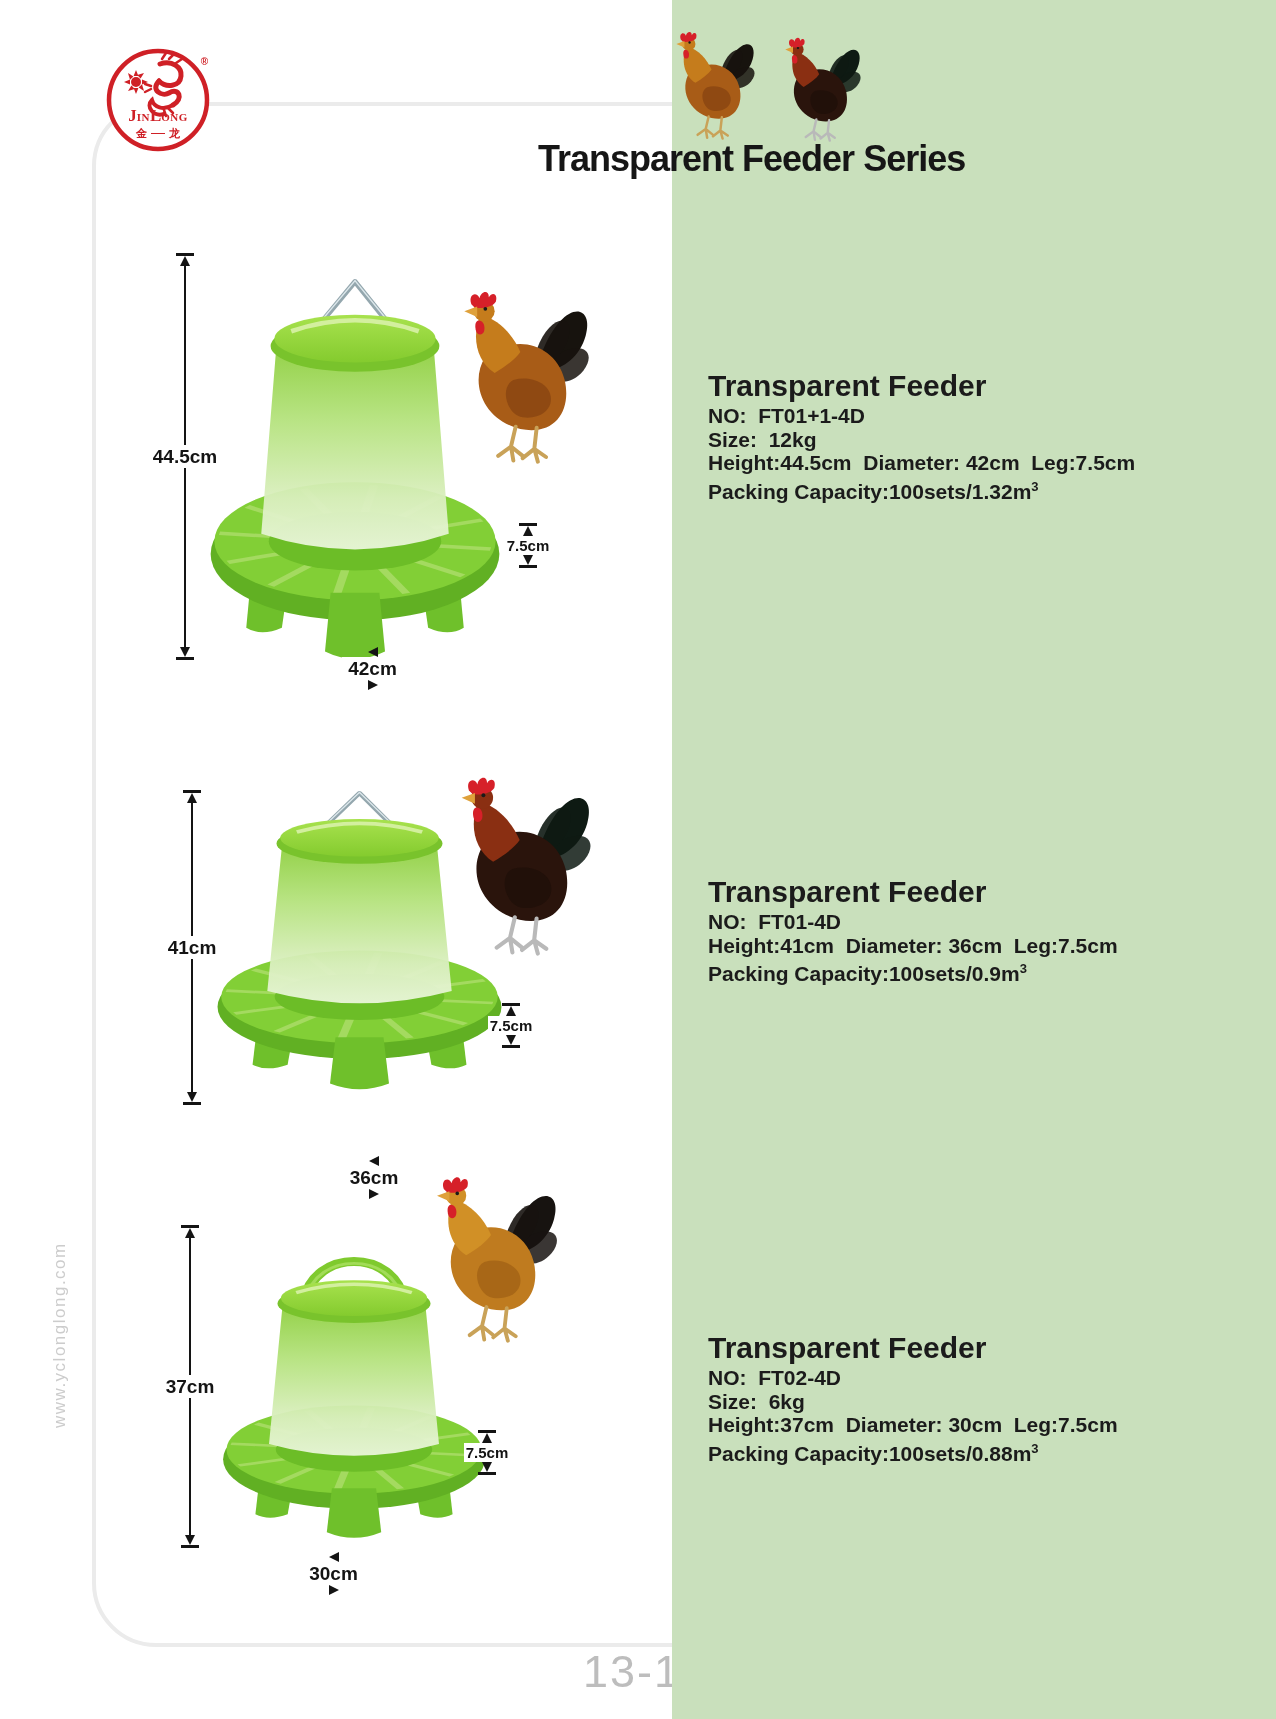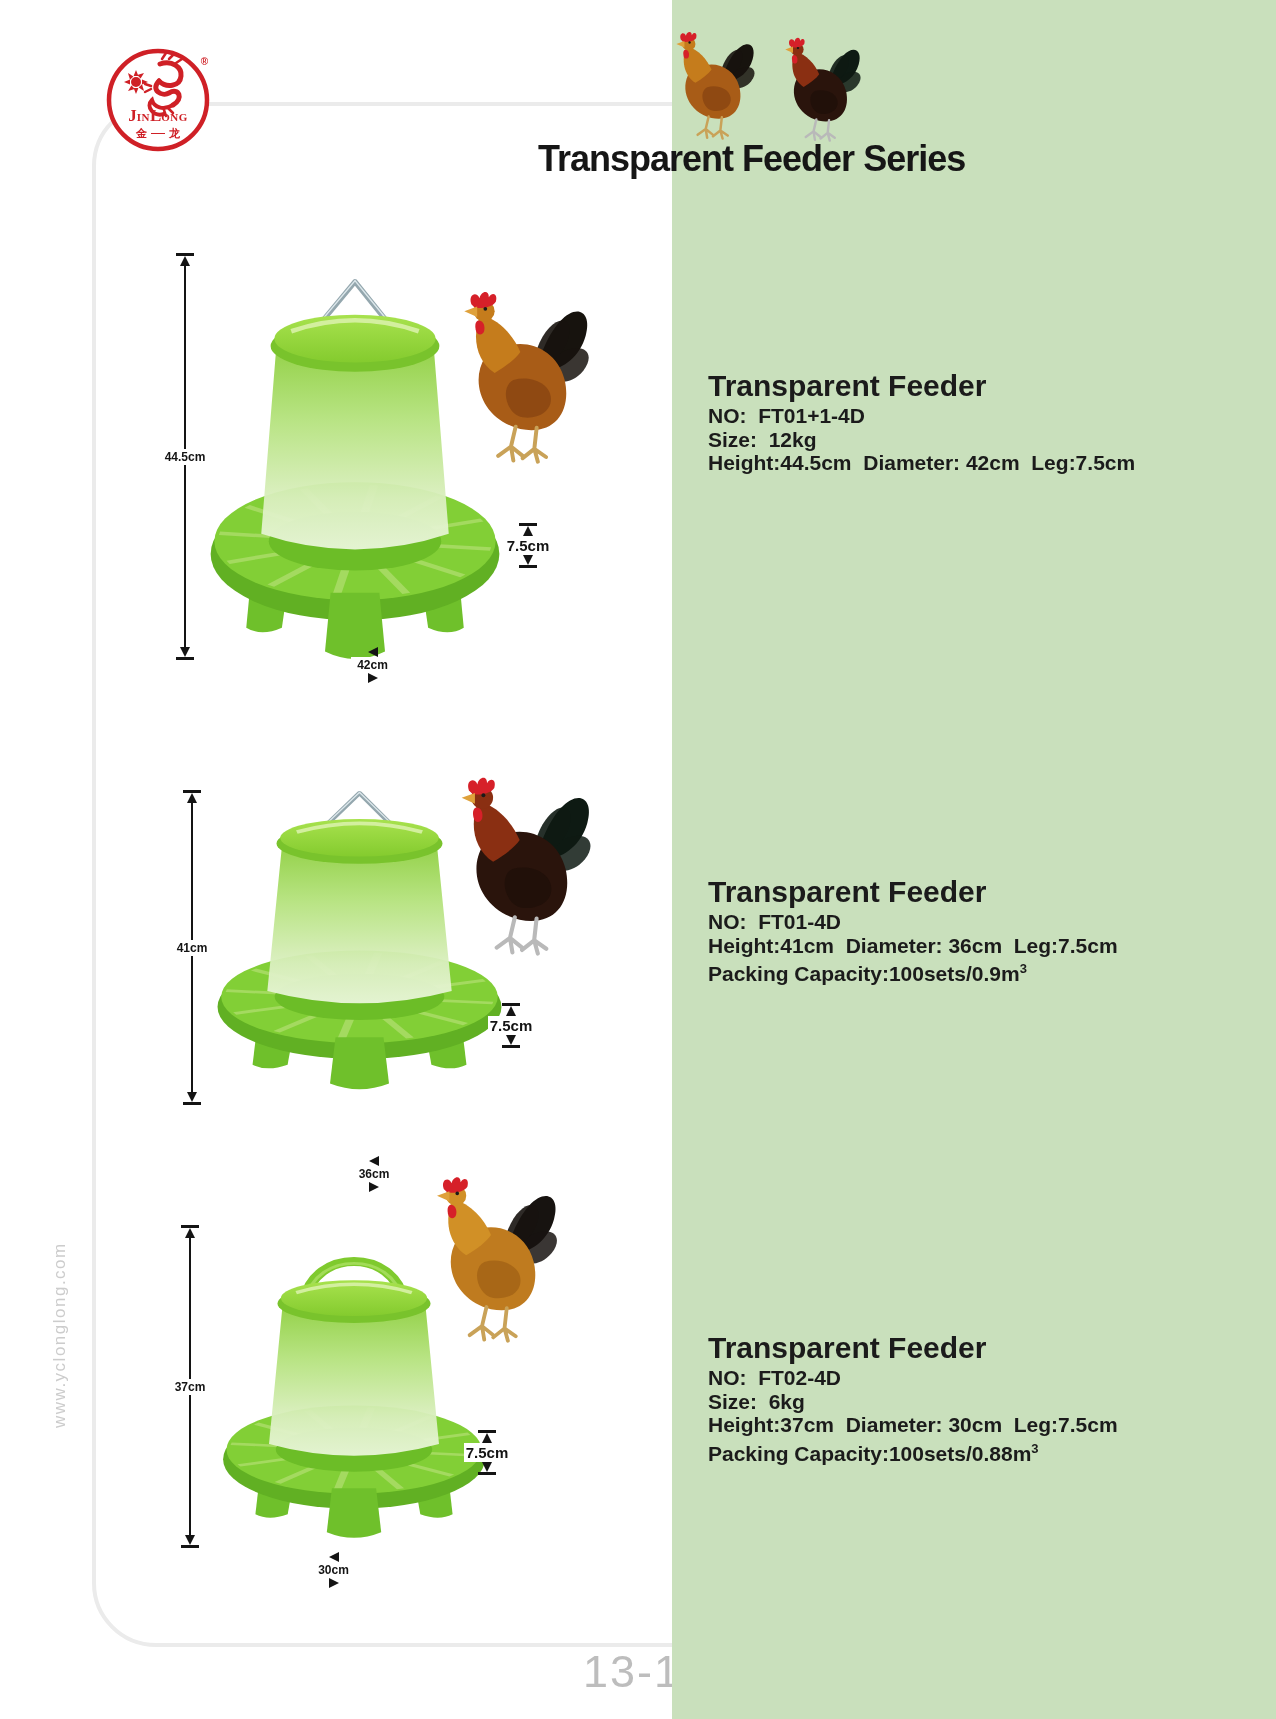--- a/index.html
+++ b/index.html
@@ -39,21 +39,21 @@
   .pblock sup{font-size:13px;}
 
   
   .vdim{position:absolute;width:64px;display:flex;flex-direction:column;align-items:center;}
   .vdim .vline{width:2px;flex:1;background:#141414;}
   .tick-h{width:18px;height:3px;background:#141414;}
   .arr-up{width:0;height:0;border-left:5px solid transparent;border-right:5px solid transparent;
           border-bottom:10px solid #141414;}
   .arr-down{width:0;height:0;border-left:5px solid transparent;border-right:5px solid transparent;
             border-top:10px solid #141414;}
-  .dlabel{font-size:12px;font-weight:700;color:#141414;background:#fff;
+  .dlabel{font-size:19px;font-weight:700;color:#141414;background:#fff;
           padding:2px 2px;line-height:1;white-space:nowrap;}
   .vdim.small .dlabel{font-size:15px;}
 
   .hdim{position:absolute;height:26px;display:flex;flex-direction:column;align-items:center;}
   .hdim .hline{height:2px;flex:1;background:#141414;}
   .tick-v{width:3px;height:18px;background:#141414;}
   .arr-left{width:0;height:0;border-top:5px solid transparent;border-bottom:5px solid transparent;
             border-right:10px solid #141414;}
   .arr-right{width:0;height:0;border-top:5px solid transparent;border-bottom:5px solid transparent;
              border-left:10px solid #141414;}
@@ -250,20 +250,21 @@
       <div class="hline"></div>
         <div class="arr-right"></div>
         <div class="tick-v"></div>
     </div>
 
     <div class="pblock" style="top:372px;">
       <div class="phead">Transparent Feeder</div>
       <div class="pline">NO:  FT01+1-4D</div>
       <div class="pline">Size:  12kg</div>
       <div class="pline">Height:44.5cm  Diameter: 42cm  Leg:7.5cm</div>
+      <div class="pline"><span>Packing Capacity:100sets/1.32m</span><sup>3</sup></div>
     </div>
 
     <div class="vdim" style="left:160px;top:790px;height:315px;">
       <div class="tick-h"></div>
         <div class="arr-up"></div>
         <div class="vline"></div>
       <div class="dlabel">41cm</div>
       <div class="vline"></div>
         <div class="arr-down"></div>
         <div class="tick-h"></div>

